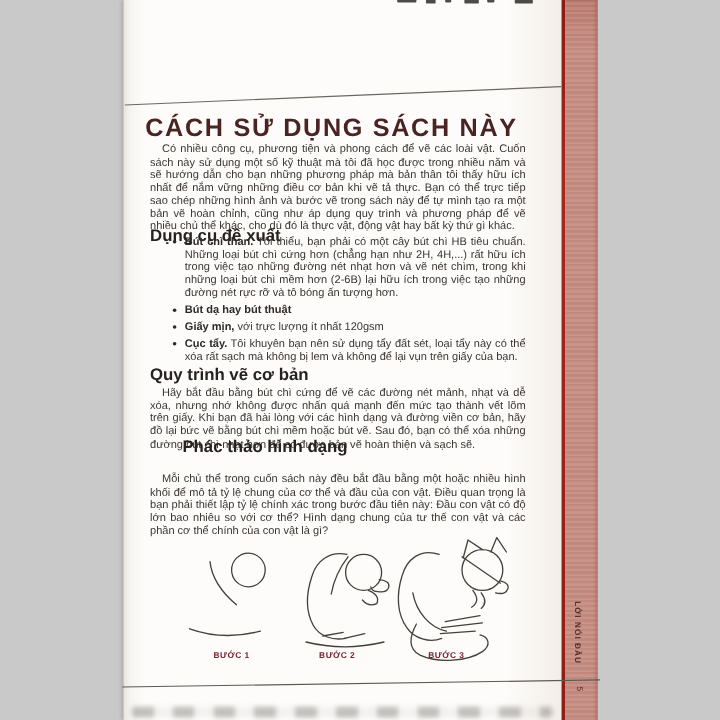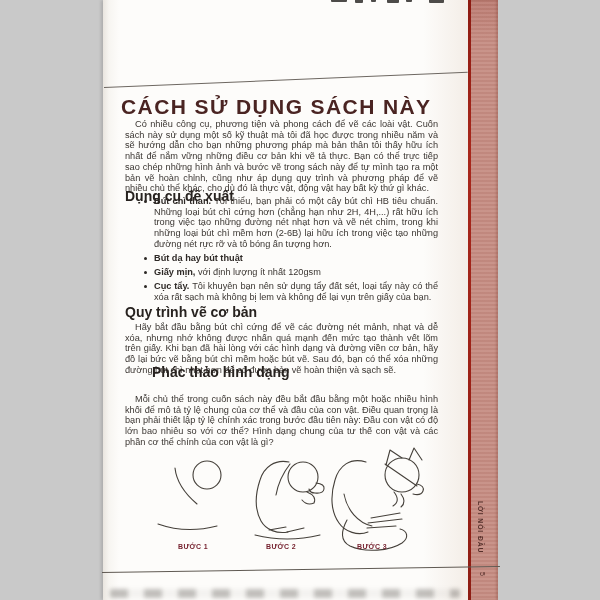--- a/index.html
+++ b/index.html
@@ -121,21 +121,21 @@
 <div class="section-heading h-tools">Dụng cụ đề xuất</div>
 
 <div class="bullet-list">
   <div class="bullet-item">
     <span class="dot"></span><span class="bullet-lead">Bút chì than.</span><span> Tối thiểu, bạn phải có một cây bút chì HB tiêu chuẩn. Những loại bút chì cứng hơn (chẳng hạn như 2H, 4H,...) rất hữu ích trong việc tạo những đường nét nhạt hơn và vẽ nét chìm, trong khi những loại bút chì mềm hơn (2-6B) lại hữu ích trong việc tạo những đường nét rực rỡ và tô bóng ấn tượng hơn.</span>
   </div>
   <div class="bullet-item">
     <span class="dot"></span><span class="bullet-lead">Bút dạ hay bút thuật</span><span></span>
   </div>
   <div class="bullet-item">
-    <span class="dot"></span><span class="bullet-lead">Giấy mịn,</span><span> với định lượng ít nhất 120gsm</span>
+    <span class="dot"></span><span class="bullet-lead">Giấy mịn,</span><span> với trực lượng ít nhất 120gsm</span>
   </div>
   <div class="bullet-item">
     <span class="dot"></span><span class="bullet-lead">Cục tẩy.</span><span> Tôi khuyên bạn nên sử dụng tẩy đất sét, loại tẩy này có thể xóa rất sạch mà không bị lem và không để lại vụn trên giấy của bạn.</span>
   </div>
 </div>
 
 <div class="section-heading h-process">Quy trình vẽ cơ bản</div>
 <div class="para process-para">Hãy bắt đầu bằng bút chì cứng để vẽ các đường nét mảnh, nhạt và dễ xóa, nhưng nhớ không được nhấn quá mạnh đến mức tạo thành vết lõm trên giấy. Khi bạn đã hài lòng với các hình dạng và đường viền cơ bản, hãy đồ lại bức vẽ bằng bút chì mềm hoặc bút vẽ. Sau đó, bạn có thể xóa những đường bút chì nhạt hơn để có được bản vẽ hoàn thiện và sạch sẽ.</div>
 
 <div class="section-heading h-sketch">Phác thảo hình dạng</div>

